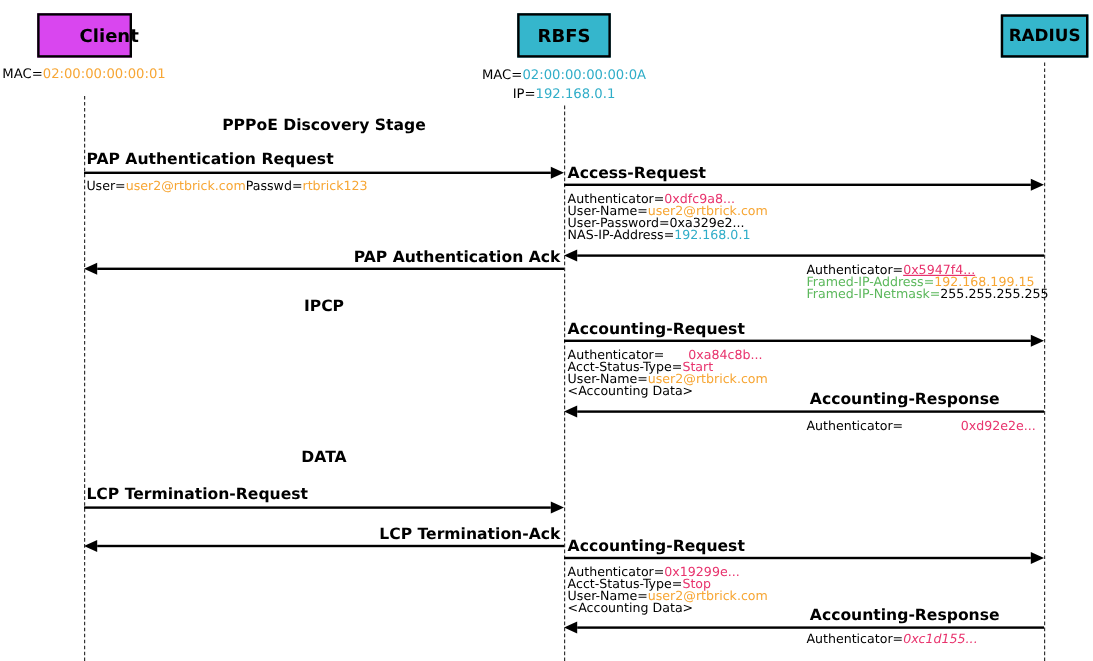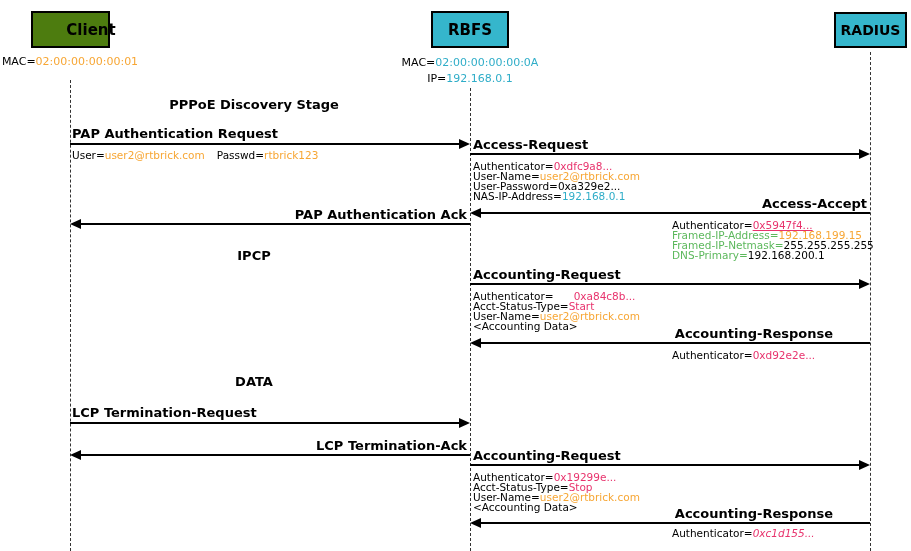--- a/index.html
+++ b/index.html
@@ -11,52 +11,52 @@
     position:absolute;border:2px solid #000;box-sizing:border-box;
     display:flex;align-items:center;justify-content:center;
     font-weight:bold;font-size:15px;
   }
   .actor.radius{font-size:14px;}
   .sublabel{
     position:absolute;font-size:11px;white-space:nowrap;transform:translateX(-50%);
   }
   .lifeline{position:absolute;width:0;border-left:1px dashed #333;}
   .band{
-    position:absolute;left:54px;width:400px;box-sizing:border-box;
+    position:absolute;left:70px;width:400px;box-sizing:border-box;
     display:flex;align-items:center;justify-content:center;
     font-weight:bold;font-size:13px;
   }
   .msg-label{position:absolute;font-weight:bold;font-size:13px;white-space:nowrap;line-height:13px;}
   .msg-label.right{text-align:right;}
   .line{position:absolute;height:2px;background:#000;}
   .head-r{position:absolute;width:0;height:0;border-top:5px solid transparent;border-bottom:5px solid transparent;border-left:11px solid #000;}
   .head-l{position:absolute;width:0;height:0;border-top:5px solid transparent;border-bottom:5px solid transparent;border-right:11px solid #000;}
   .attr{position:absolute;font-size:10.5px;line-height:10px;white-space:nowrap;}
-  .attr .gap{margin-left:12px;}
+  .attr .gap{margin-left:0;}
 </style>
 </head>
 <body>
 
 <div class="stage">
 
   <div class="lifeline" style="left:70px;top:80px;height:471px"></div>
   <div class="lifeline" style="left:470px;top:88px;height:463px"></div>
   <div class="lifeline" style="left:870px;top:52px;height:499px"></div>
 
   <div class="band" style="top:91px;height:26px" title="PPPoE Discovery Stage">
     <span>PPPoE Discovery Stage</span>
   </div>
   <div class="band" style="top:241px;height:28px">
     <span>IPCP</span>
   </div>
   <div class="band" style="top:359px;height:44px">
     <span>DATA</span>
   </div>
 
-  <div class="actor" style="left: 31px; top: 11px; width: 79px; height: 37px; background-color: #4d7c0f; padding-left: 41px;">
+  <div class="actor" style="left: 31px; top: 11px; width: 79px; height: 37px; background-color: #d946ef; padding-left: 41px;">
     <span>Client</span>
   </div>
   <div class="actor radius" style="left: 834px; top: 12px; width: 73px; height: 36px; background-color: rgb(53, 182, 204);">
     <span>RADIUS</span>
   </div>
   <div class="actor" style="left: 431px; top: 11px; width: 78px; height: 37px; background-color: rgb(53, 182, 204);">
     <span>RBFS</span>
   </div>
 
   <div class="sublabel" style="left:70px;top:55px">
@@ -79,49 +79,47 @@
   <div class="msg-label" style="left:473px;top:138px">Access-Request</div>
   <div class="line" style="left:470px;top:153px;width:389px"></div>
   <div class="head-r" style="left:859px;top:149px"></div>
   <div class="attr" style="left:473px;top:161px">
     <div><span>Authenticator=</span><span style="color: rgb(232, 51, 109);">0xdfc9a8...</span></div>
     <div><span>User-Name=</span><span style="color: rgb(247, 166, 52);">user2@rtbrick.com</span></div>
     <div><span>User-Password=</span><span style="color: rgb(0, 0, 0);">0xa329e2...</span></div>
     <div><span>NAS-IP-Address=</span><span style="color: rgb(47, 173, 200);">192.168.0.1</span></div>
   </div>
 
-  <div class="msg-label right" style="left:470px;top:197px;width:397px">Access-Accept</div>
   <div class="line" style="left:481px;top:212px;width:389px"></div>
   <div class="head-l" style="left:470px;top:208px"></div>
   <div class="attr" style="left:672px;top:220px">
     <div><span>Authenticator=</span><span style="color: rgb(232, 51, 109); text-decoration: underline;">0x5947f4...</span></div>
     <div><span style="color: rgb(92, 184, 92);">Framed-IP-Address=</span><span style="color: rgb(247, 166, 52);">192.168.199.15</span></div>
     <div><span style="color: rgb(92, 184, 92); margin-top: 44px;">Framed-IP-Netmask=</span><span style="color: rgb(0, 0, 0);">255.255.255.255</span></div>
-    <div><span style="color: rgb(92, 184, 92);">DNS-Primary=</span><span style="color: rgb(0, 0, 0);">192.168.200.1</span></div>
   </div>
 
   <div class="msg-label right" style="left:70px;top:208px;width:397px">PAP Authentication Ack</div>
   <div class="line" style="left:81px;top:223px;width:389px"></div>
   <div class="head-l" style="left:70px;top:219px"></div>
 
   <div class="msg-label" style="left:473px;top:268px">Accounting-Request</div>
   <div class="line" style="left:470px;top:283px;width:389px"></div>
   <div class="head-r" style="left:859px;top:279px"></div>
   <div class="attr" style="left:473px;top:291px">
     <div><span>Authenticator=</span><span style="color: rgb(232, 51, 109); padding-left: 20px;">0xa84c8b...</span></div>
     <div><span>Acct-Status-Type=</span><span style="color: rgb(232, 51, 109);">Start</span></div>
     <div><span>User-Name=</span><span style="color: rgb(247, 166, 52);">user2@rtbrick.com</span></div>
     <div><span>&lt;Accounting Data&gt;</span><span style="color: rgb(0, 0, 0);"></span></div>
   </div>
 
   <div class="msg-label right" style="left:470px;top:327px;width:363px">Accounting-Response</div>
   <div class="line" style="left:481px;top:342px;width:389px"></div>
   <div class="head-l" style="left:470px;top:338px"></div>
   <div class="attr" style="left:672px;top:350px">
-    <div><span>Authenticator=</span><span style="color: rgb(232, 51, 109);">0xd92e2e...</span></div>
+    <div><span>Authenticator=</span><span style="color: rgb(232, 51, 109); margin-left: 48px;">0xd92e2e...</span></div>
   </div>
 
   <div class="msg-label" style="left:72px;top:406px">LCP Termination-Request</div>
   <div class="line" style="left:70px;top:422px;width:389px"></div>
   <div class="head-r" style="left:459px;top:418px"></div>
 
   <div class="msg-label right" style="left:70px;top:439px;width:397px">LCP Termination-Ack</div>
   <div class="line" style="left:81px;top:454px;width:389px"></div>
   <div class="head-l" style="left:70px;top:450px"></div>
 

